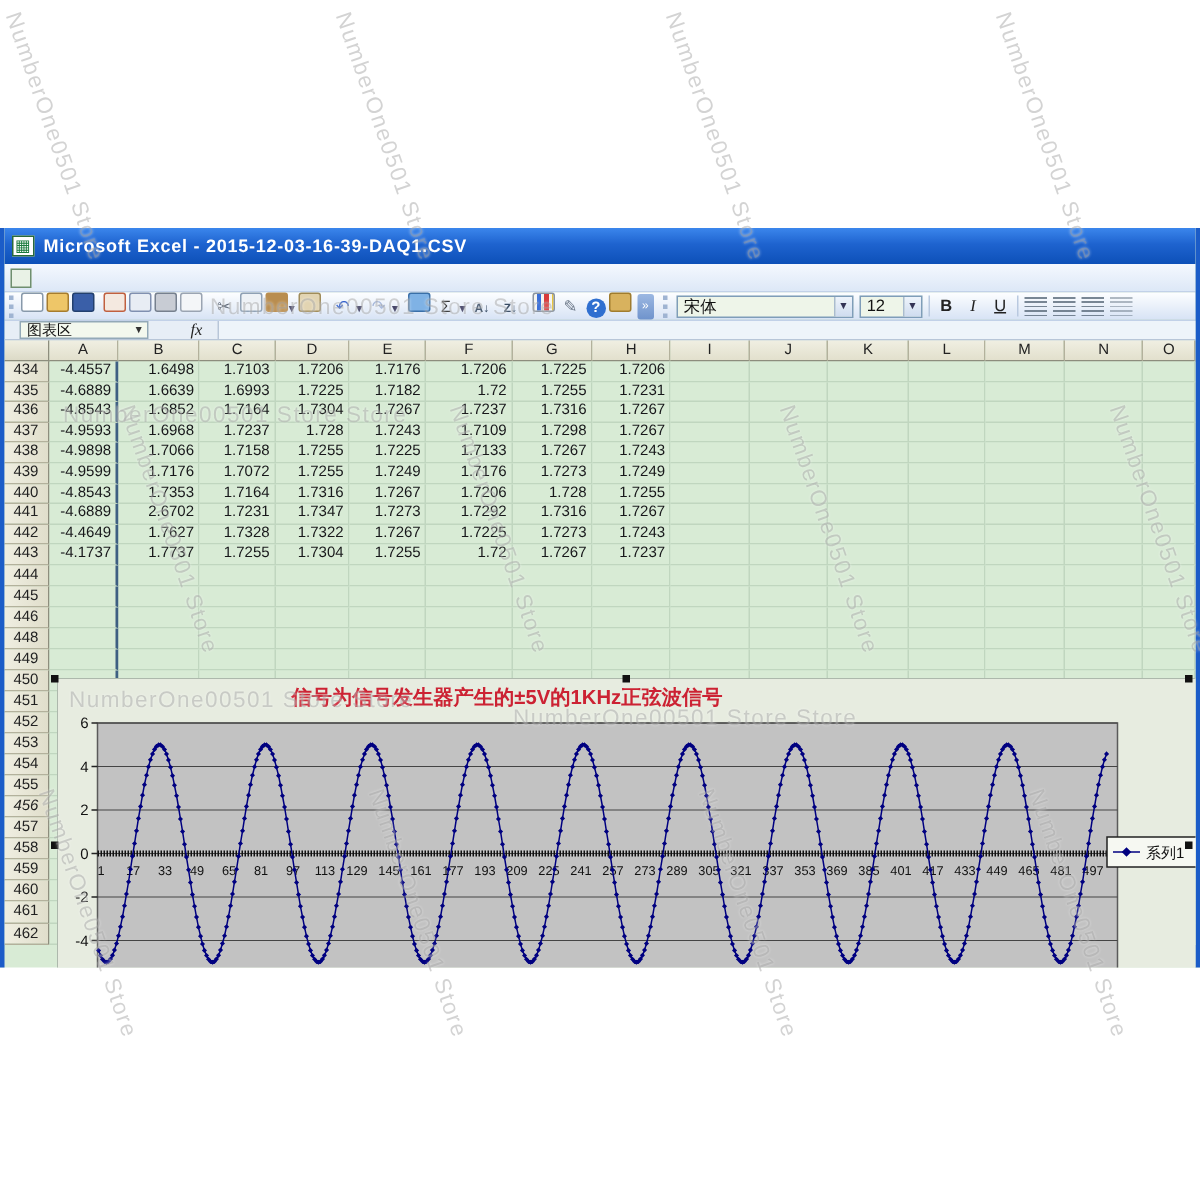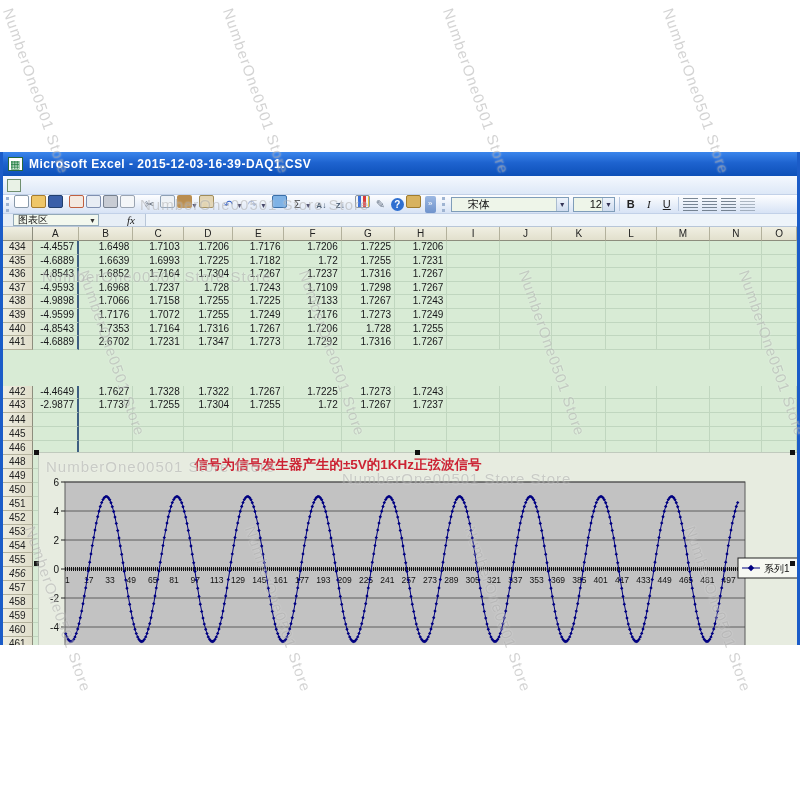--- a/index.html
+++ b/index.html
@@ -33,21 +33,21 @@
   .grip { width:4px; height:15px; margin:0 3px; border-left:3px dotted #9fb4d2; }
   .tb-sep { width:1px; height:14px; background:#b9c9e0; margin:0 2px; }
   .tb-icon { width:17px; height:15px; margin:0 1px; display:inline-flex;
              align-items:center; justify-content:center; font-size:11px;
              border-radius:2px; position:relative; }
   .tb-dd { font-size:7px; color:#446; margin-left:-2px; }
   .chevron { width:11px; height:17px; background:linear-gradient(#9cb8e2,#6f93cc);
              color:#fff; font-size:8px; text-align:center; line-height:16px;
              border-radius:2px; margin:0 3px; }
   .combo { height:15px; background:#eef5e9; border:1px solid #7f9db9;
-           display:flex; align-items:center; font-size:11px; padding-left:16px;
+           display:flex; align-items:center; font-size:11px; padding-left:4px;
            margin:0 2px; color:#111; }
   .combo .arr { margin-left:auto; width:12px; text-align:center; font-size:7px;
            color:#335; background:linear-gradient(#eef4fb,#cfdcef); height:100%;
            line-height:14px; border-left:1px solid #aabccf; }
   .fmt-btn { width:16px; height:15px; display:inline-flex; align-items:center;
            justify-content:center; font-size:11px; color:#222; margin:0 1px; }
   .align-ic { width:15px; height:13px; margin:0 2px; background:
       repeating-linear-gradient(#5a6a7a 0 1px, transparent 1px 3px); opacity:.8; }
 
   .fbar { height:13px; background:#e7eef6; border-bottom:1px solid #b8c6d8;
@@ -294,41 +294,41 @@
             <div class="g-cell" style="width: 54px; line-height: 12.6px;">1.7316</div>
             <div class="g-cell" style="width: 53px; line-height: 12.6px;">1.7267</div>
             <div class="g-cell" style="width: 53px; line-height: 12.6px;"></div>
             <div class="g-cell" style="width: 53px; line-height: 12.6px;"></div>
             <div class="g-cell" style="width: 55px; line-height: 12.6px;"></div>
             <div class="g-cell" style="width: 51px; line-height: 12.6px;"></div>
             <div class="g-cell" style="width: 54px; line-height: 12.6px;"></div>
             <div class="g-cell" style="width: 53px; line-height: 12.6px;"></div>
             <div class="g-cell" style="width: 35px; line-height: 12.6px;"></div>
           </div>
-          <div class="g-row" style="height: 13.6px; margin-top: 36px;">
+          <div class="g-row" style="height: 13.6px;">
             <div class="rowhdr" style="width: 30px; line-height: 12.6px;">442</div>
             <div class="g-cell colA" style="width: 47px; line-height: 12.6px;">-4.4649</div>
             <div class="g-cell" style="width: 55px; line-height: 12.6px;">1.7627</div>
             <div class="g-cell" style="width: 51px; line-height: 12.6px;">1.7328</div>
             <div class="g-cell" style="width: 50px; line-height: 12.6px;">1.7322</div>
             <div class="g-cell" style="width: 52px; line-height: 12.6px;">1.7267</div>
             <div class="g-cell" style="width: 58px; line-height: 12.6px;">1.7225</div>
             <div class="g-cell" style="width: 54px; line-height: 12.6px;">1.7273</div>
             <div class="g-cell" style="width: 53px; line-height: 12.6px;">1.7243</div>
             <div class="g-cell" style="width: 53px; line-height: 12.6px;"></div>
             <div class="g-cell" style="width: 53px; line-height: 12.6px;"></div>
             <div class="g-cell" style="width: 55px; line-height: 12.6px;"></div>
             <div class="g-cell" style="width: 51px; line-height: 12.6px;"></div>
             <div class="g-cell" style="width: 54px; line-height: 12.6px;"></div>
             <div class="g-cell" style="width: 53px; line-height: 12.6px;"></div>
             <div class="g-cell" style="width: 35px; line-height: 12.6px;"></div>
           </div>
           <div class="g-row" style="height: 13.6px;">
             <div class="rowhdr" style="width: 30px; line-height: 12.6px;">443</div>
-            <div class="g-cell colA" style="width: 47px; line-height: 12.6px;">-2.9877</div>
+            <div class="g-cell colA" style="width: 47px; line-height: 12.6px;">-4.1737</div>
             <div class="g-cell" style="width: 55px; line-height: 12.6px;">1.7737</div>
             <div class="g-cell" style="width: 51px; line-height: 12.6px;">1.7255</div>
             <div class="g-cell" style="width: 50px; line-height: 12.6px;">1.7304</div>
             <div class="g-cell" style="width: 52px; line-height: 12.6px;">1.7255</div>
             <div class="g-cell" style="width: 58px; line-height: 12.6px;">1.72</div>
             <div class="g-cell" style="width: 54px; line-height: 12.6px;">1.7267</div>
             <div class="g-cell" style="width: 53px; line-height: 12.6px;">1.7237</div>
             <div class="g-cell" style="width: 53px; line-height: 12.6px;"></div>
             <div class="g-cell" style="width: 53px; line-height: 12.6px;"></div>
             <div class="g-cell" style="width: 55px; line-height: 12.6px;"></div>

